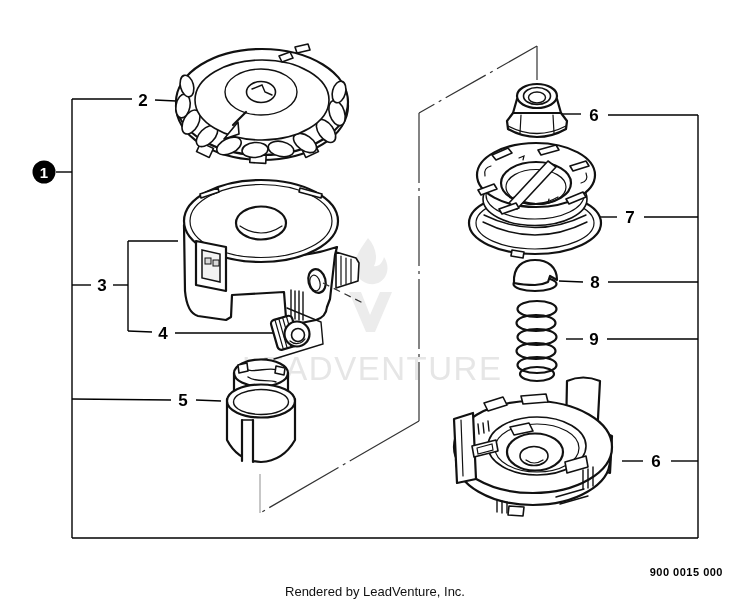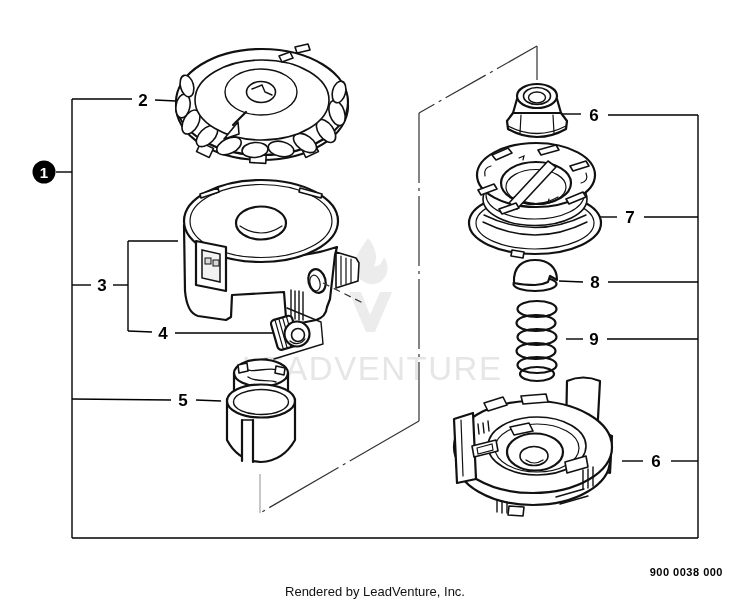--- a/index.html
+++ b/index.html
@@ -289,15 +289,15 @@
   <span class="callout" style="left:143px;top:100px">2</span>
   <span class="callout" style="left:102px;top:285px">3</span>
   <span class="callout" style="left:163px;top:333px">4</span>
   <span class="callout" style="left:183px;top:400px">5</span>
   <span class="callout" style="left:594px;top:115px">6</span>
   <span class="callout" style="left:630px;top:217px">7</span>
   <span class="callout" style="left:595px;top:282px">8</span>
   <span class="callout" style="left:594px;top:339px">9</span>
   <span class="callout" style="left:656px;top:461px">6</span>
 
-  <div class="part-code">900 0038 000</div>
+  <div class="part-code">900 0015 000</div>
   <div class="credit">Rendered by LeadVenture, Inc.</div>
 </div>
 
 </body></html>

